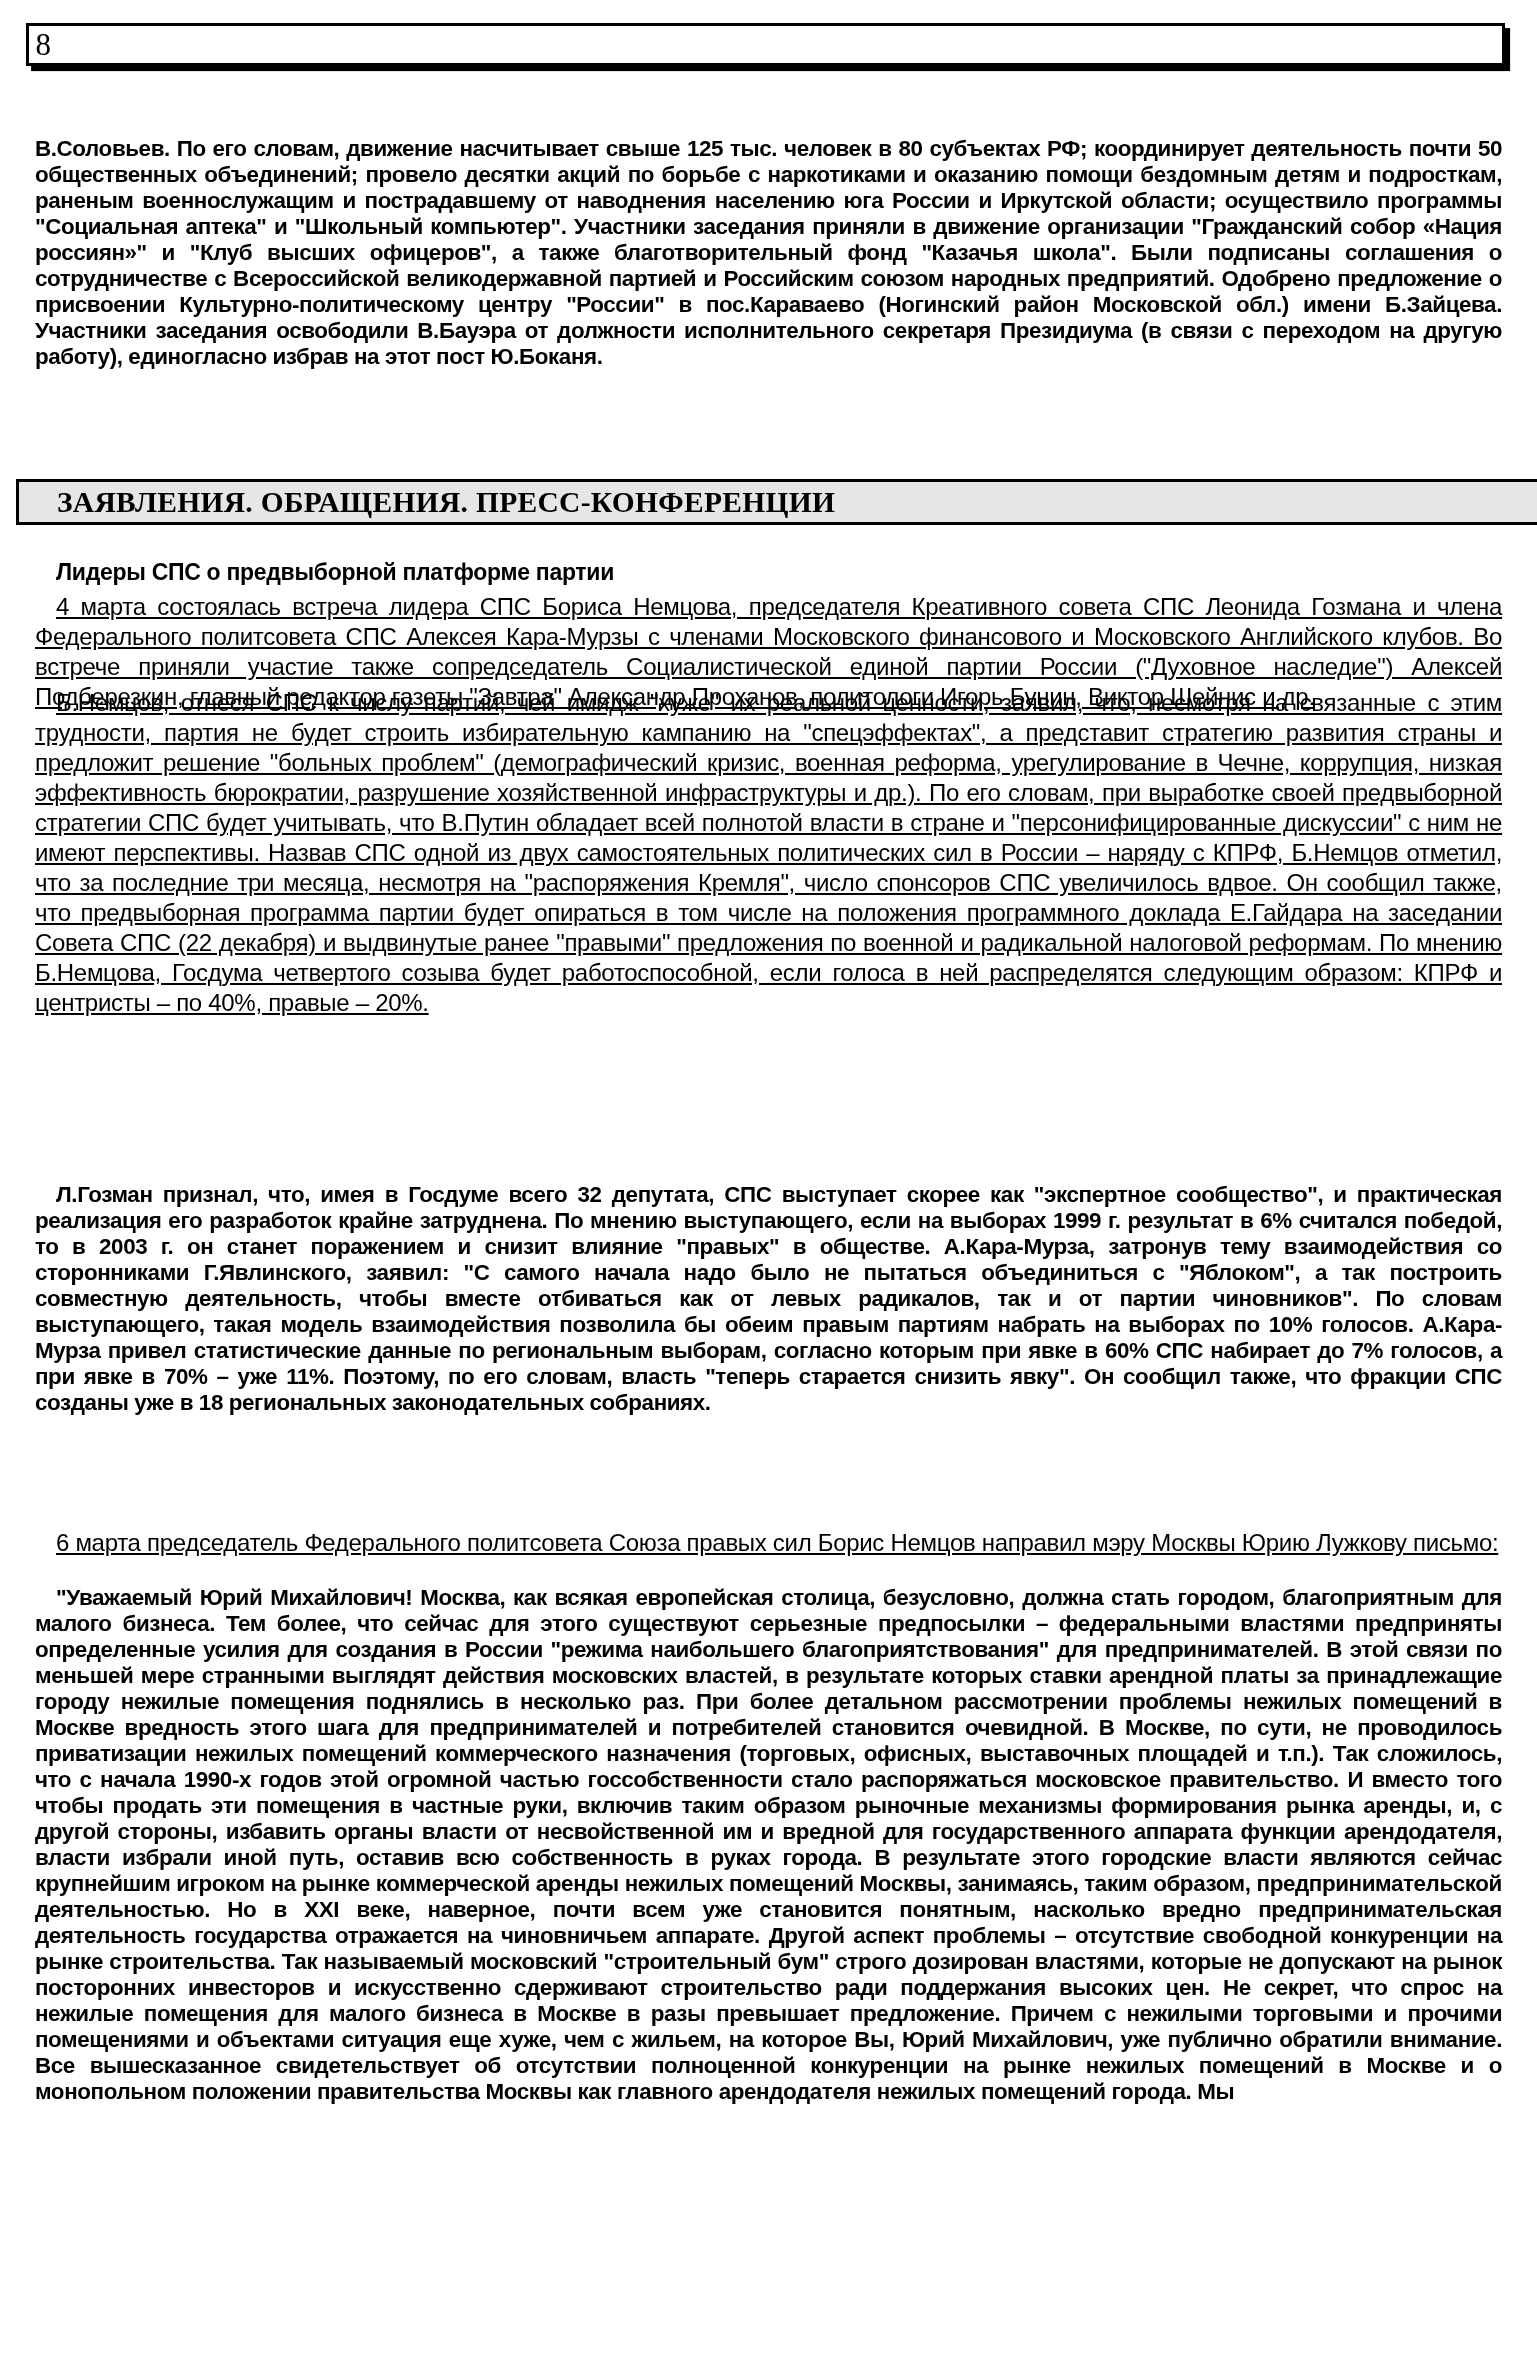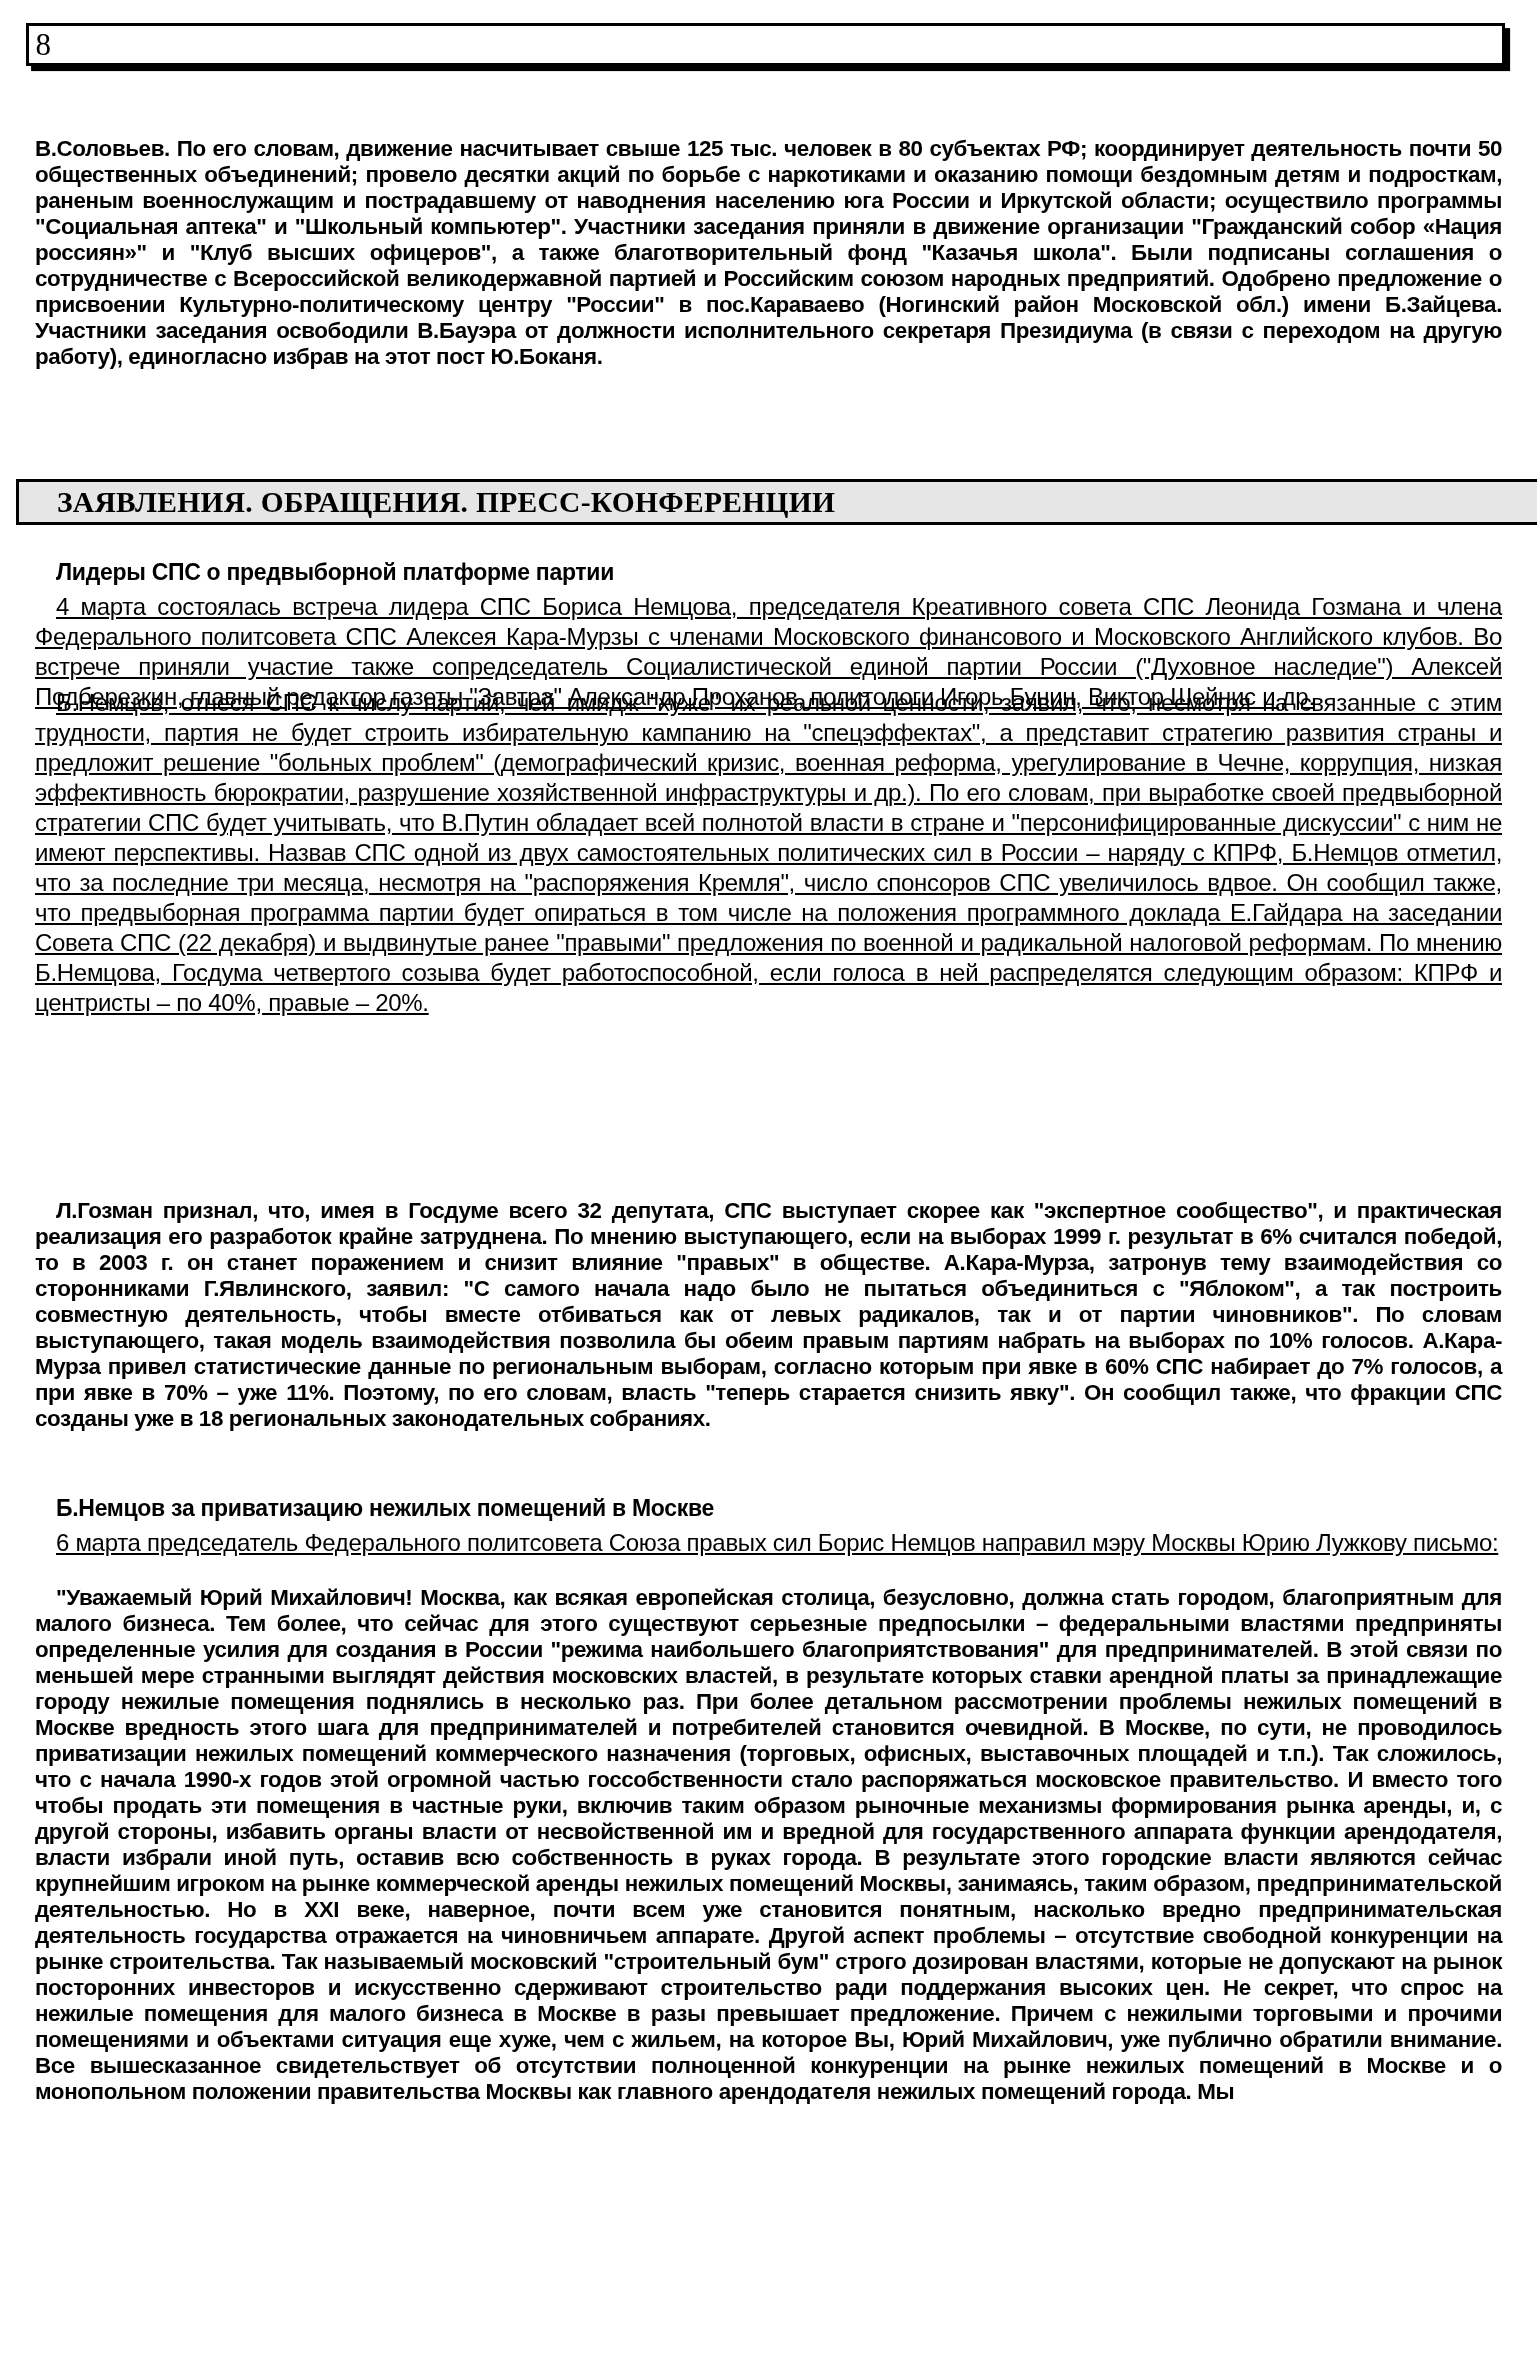--- a/index.html
+++ b/index.html
@@ -45,21 +45,21 @@
     font-size:23px; line-height:33px; letter-spacing:-0.3px;
   }
   .t1 { top:556px; }
   .t2 { top:1492px; }
 
   .p-reg { font-size:24px; line-height:30px; letter-spacing:-0.3px;text-decoration:underline; }
   .p-reg .ind, .p-b .ind { display:inline-block; width:21px; }
   .p1 { top:592px; }
   .p2 { top:688px; }
   .p-b { font-size:22.4px; line-height:26px; letter-spacing:-0.4px; font-weight:bold; }
-  .p3 { top:1182px;margin-top:16px; }
+  .p3 { top:1182px; }
   .p4 { top:1528px; }
   .p5 { top:1585px; }
 </style>
 </head>
 <body>
 
 <div class="page">
 
   <div class="run-head">
     <span class="pnum">8</span>
@@ -72,20 +72,19 @@
   </div>
 
   <div class="title t1">Лидеры СПС о предвыборной платформе партии</div>
 
   <div class="txt p-reg p1"><span class="ind"></span><span>4 марта состоялась встреча лидера СПС Бориса Немцова, председателя Креативного совета СПС Леонида Гозмана и члена Федерального политсовета СПС Алексея Кара-Мурзы с членами Московского финансового и Московского Английского клубов. Во встрече приняли участие также сопредседатель Социалистической единой партии России ("Духовное наследие") Алексей Подберезкин, главный редактор газеты "Завтра" Александр Проханов, политологи Игорь Бунин, Виктор Шейнис и др.</span></div>
 
   <div class="txt p-reg p2"><span class="ind"></span><span>Б.Немцов, отнеся СПС к числу партий, чей имидж "хуже" их реальной ценности, заявил, что, несмотря на связанные с этим трудности, партия не будет строить избирательную кампанию на "спецэффектах", а представит стратегию развития страны и предложит решение "больных проблем" (демографический кризис, военная реформа, урегулирование в Чечне, коррупция, низкая эффективность бюрократии, разрушение хозяйственной инфраструктуры и др.). По его словам, при выработке своей предвыборной стратегии СПС будет учитывать, что В.Путин обладает всей полнотой власти в стране и "персонифицированные дискуссии" с ним не имеют перспективы. Назвав СПС одной из двух самостоятельных политических сил в России – наряду с КПРФ, Б.Немцов отметил, что за последние три месяца, несмотря на "распоряжения Кремля", число спонсоров СПС увеличилось вдвое. Он сообщил также, что предвыборная программа партии будет опираться в том числе на положения программного доклада Е.Гайдара на заседании Совета СПС (22 декабря) и выдвинутые ранее "правыми" предложения по военной и радикальной налоговой реформам. По мнению Б.Немцова, Госдума четвертого созыва будет работоспособной, если голоса в ней распределятся следующим образом: КПРФ и центристы – по 40%, правые – 20%.</span></div>
 
   <div class="txt p-b p3"><span class="ind"></span><span>Л.Гозман признал, что, имея в Госдуме всего 32 депутата, СПС выступает скорее как "экспертное сообщество", и практическая реализация его разработок крайне затруднена. По мнению выступающего, если на выборах 1999 г. результат в 6% считался победой, то в 2003 г. он станет поражением и снизит влияние "правых" в обществе. А.Кара-Мурза, затронув тему взаимодействия со сторонниками Г.Явлинского, заявил: "С самого начала надо было не пытаться объединиться с "Яблоком", а так построить совместную деятельность, чтобы вместе отбиваться как от левых радикалов, так и от партии чиновников". По словам выступающего, такая модель взаимодействия позволила бы обеим правым партиям набрать на выборах по 10% голосов. А.Кара-Мурза привел статистические данные по региональным выборам, согласно которым при явке в 60% СПС набирает до 7% голосов, а при явке в 70% – уже 11%. Поэтому, по его словам, власть "теперь старается снизить явку". Он сообщил также, что фракции СПС созданы уже в 18 региональных законодательных собраниях.</span></div>
 
-  <div class="title t2">Б.Немцов за приватизацию нежилых помещений в Москве</div>
 
   <div class="txt p-reg p4"><span class="ind"></span><span>6 марта председатель Федерального политсовета Союза правых сил Борис Немцов направил мэру Москвы Юрию Лужкову письмо:</span></div>
 
   <div class="txt p-b p5"><span class="ind"></span><span>"Уважаемый Юрий Михайлович! Москва, как всякая европейская столица, безусловно, должна стать городом, благоприятным для малого бизнеса. Тем более, что сейчас для этого существуют серьезные предпосылки – федеральными властями предприняты определенные усилия для создания в России "режима наибольшего благоприятствования" для предпринимателей. В этой связи по меньшей мере странными выглядят действия московских властей, в результате которых ставки арендной платы за принадлежащие городу нежилые помещения поднялись в несколько раз. При более детальном рассмотрении проблемы нежилых помещений в Москве вредность этого шага для предпринимателей и потребителей становится очевидной. В Москве, по сути, не проводилось приватизации нежилых помещений коммерческого назначения (торговых, офисных, выставочных площадей и т.п.). Так сложилось, что с начала 1990-х годов этой огромной частью госсобственности стало распоряжаться московское правительство. И вместо того чтобы продать эти помещения в частные руки, включив таким образом рыночные механизмы формирования рынка аренды, и, с другой стороны, избавить органы власти от несвойственной им и вредной для государственного аппарата функции арендодателя, власти избрали иной путь, оставив всю собственность в руках города. В результате этого городские власти являются сейчас крупнейшим игроком на рынке коммерческой аренды нежилых помещений Москвы, занимаясь, таким образом, предпринимательской деятельностью. Но в XXI веке, наверное, почти всем уже становится понятным, насколько вредно предпринимательская деятельность государства отражается на чиновничьем аппарате. Другой аспект проблемы – отсутствие свободной конкуренции на рынке строительства. Так называемый московский "строительный бум" строго дозирован властями, которые не допускают на рынок посторонних инвесторов и искусственно сдерживают строительство ради поддержания высоких цен. Не секрет, что спрос на нежилые помещения для малого бизнеса в Москве в разы превышает предложение. Причем с нежилыми торговыми и прочими помещениями и объектами ситуация еще хуже, чем с жильем, на которое Вы, Юрий Михайлович, уже публично обратили внимание. Все вышесказанное свидетельствует об отсутствии полноценной конкуренции на рынке нежилых помещений в Москве и о монопольном положении правительства Москвы как главного арендодателя нежилых помещений города. Мы</span></div>
 
 </div>
 
 
 </body></html>

